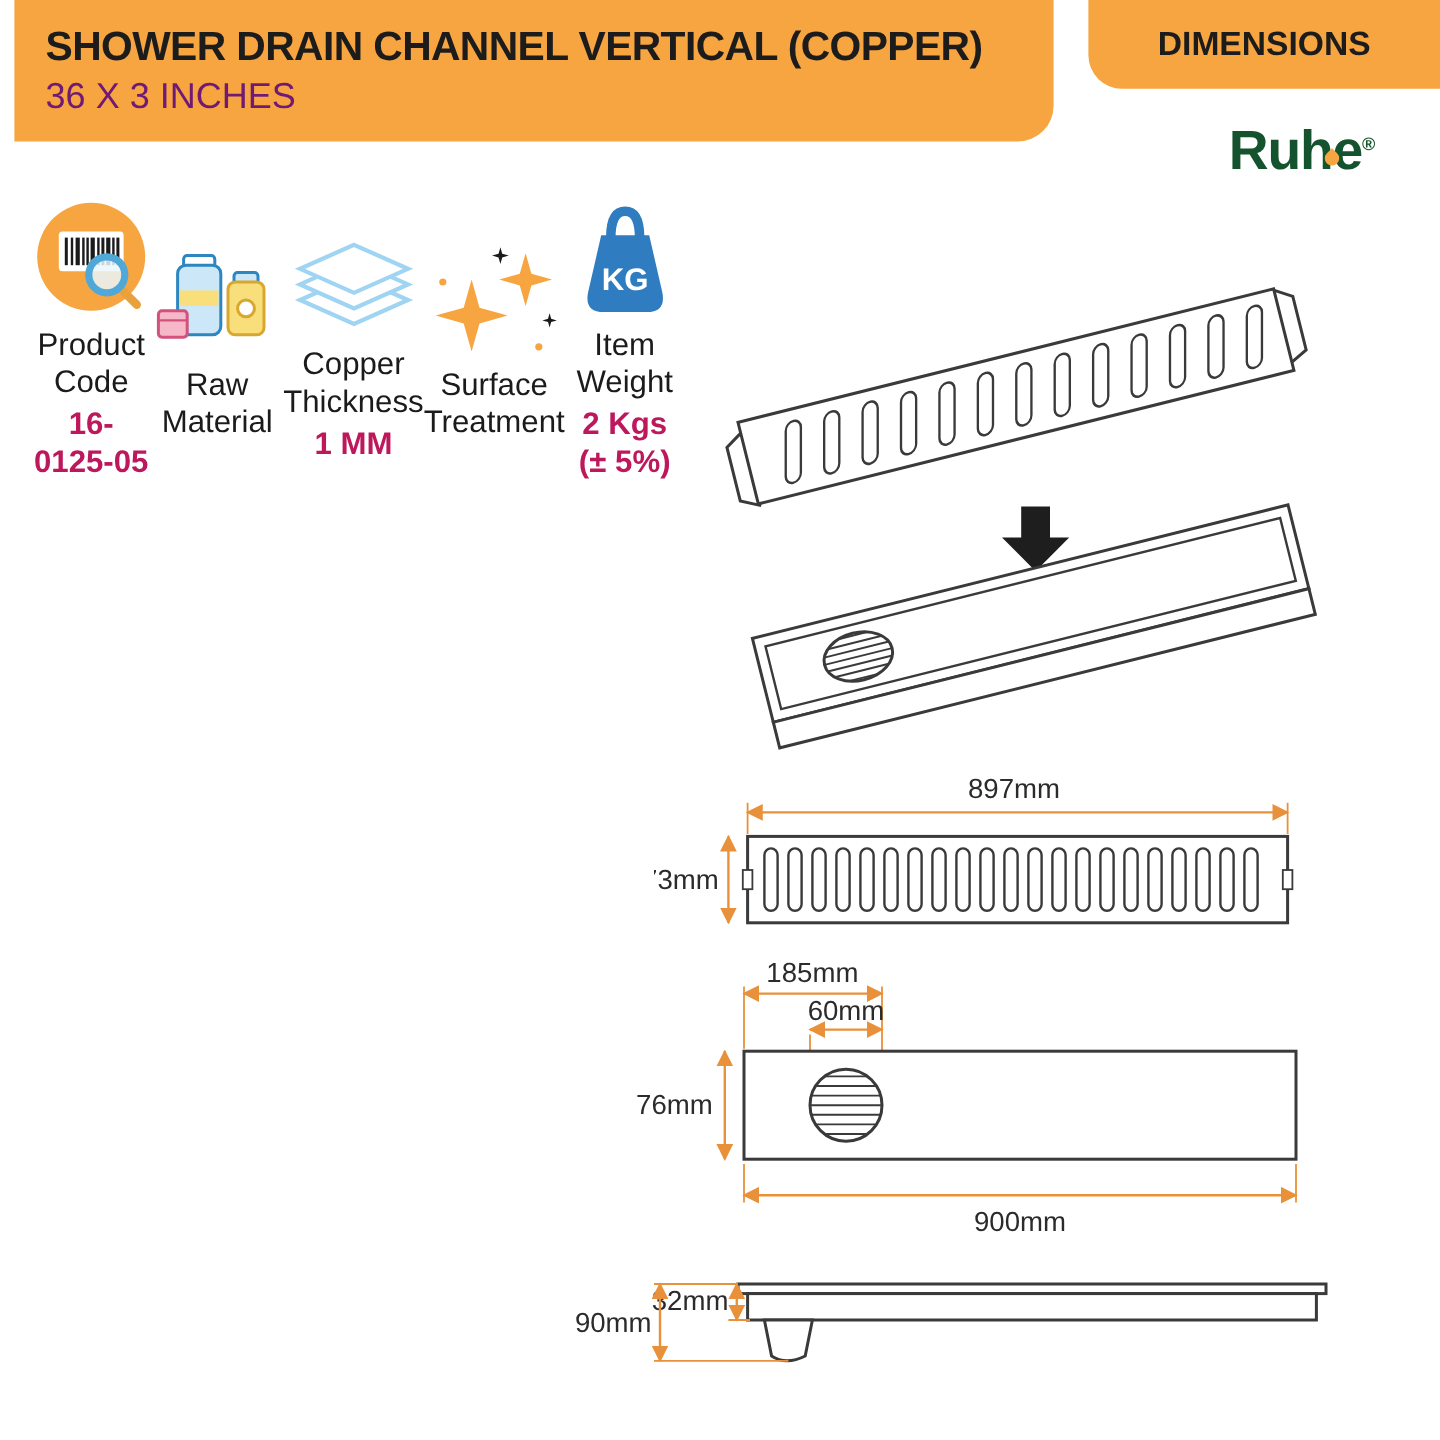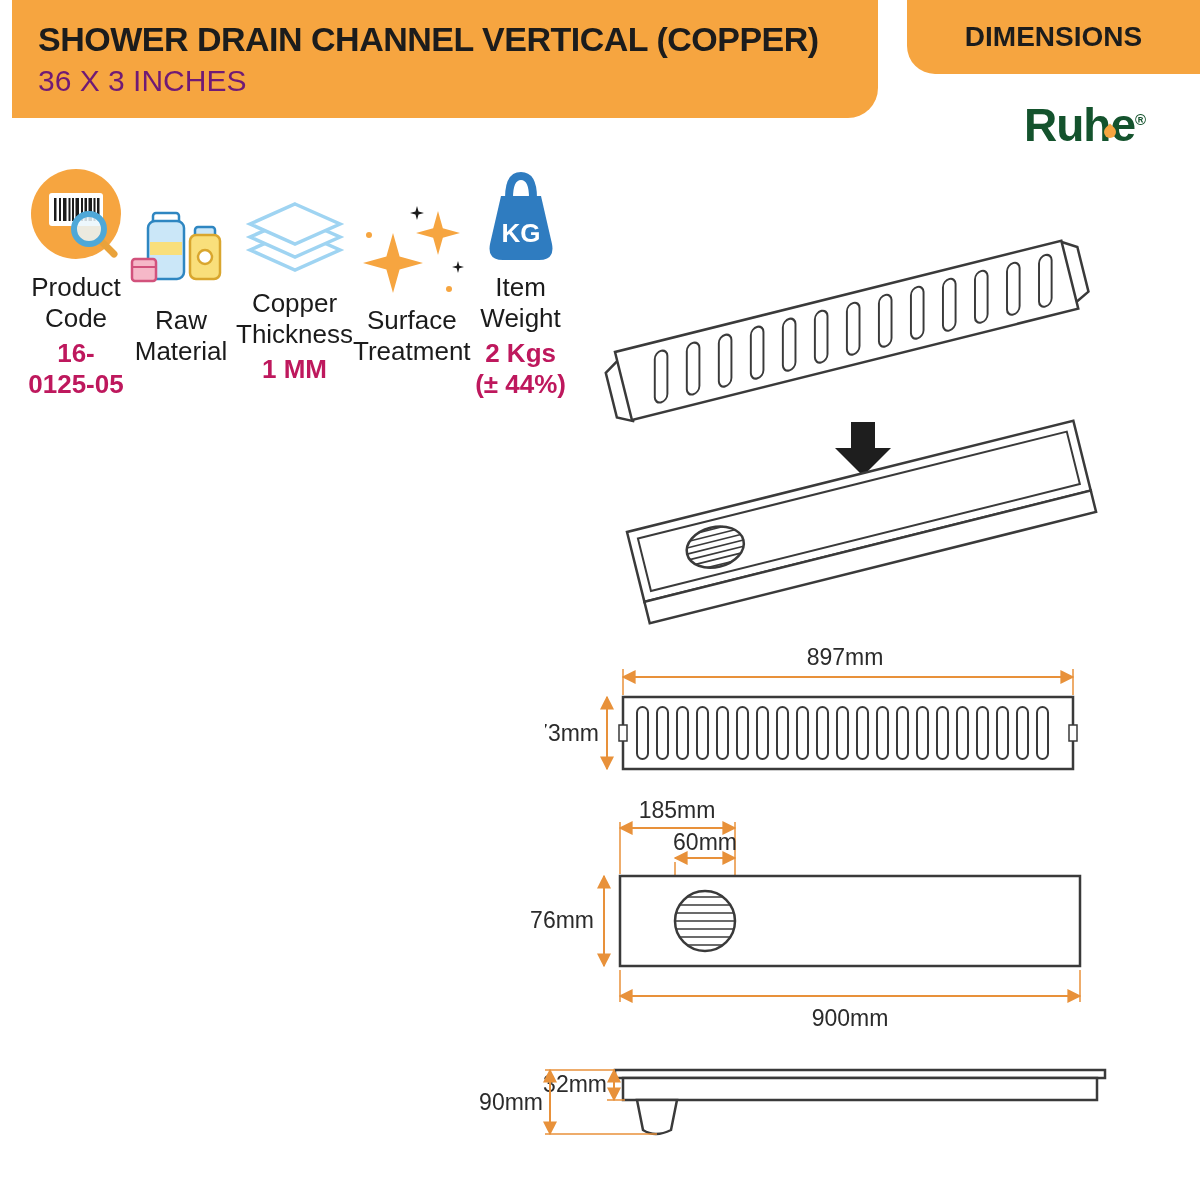--- a/index.html
+++ b/index.html
@@ -126,21 +126,21 @@
 
     <div class="spec">
       <div class="spec-icon">
         <svg width="100" height="98" viewBox="0 0 100 98">
           <path d="M38,32 Q38,10 50,10 Q62,10 62,32" fill="none" stroke="#2F7CC0" stroke-width="8" stroke-linecap="round"></path>
           <path d="M30,30 L70,30 L81,78 Q84,94 68,94 L32,94 Q16,94 19,78 Z" fill="#2F7CC0"></path>
           <text x="50" y="76" text-anchor="middle" font-size="26" font-weight="bold" fill="#ffffff">KG</text>
         </svg>
       </div>
       <div class="spec-label">Item Weight</div>
-      <div class="spec-value">2 Kgs (± 44%)</div>
+      <div class="spec-value">2 Kgs (± 5%)</div>
     </div>
   </div>
 
   <svg class="draw" style="left:575px; top:200px;" width="570" height="432" viewBox="0 0 570 432">
 
     <g transform="translate(40,152) rotate(-14)">
       <path d="M2,8 L-14,18 L-14,64 L2,72" class="outline" stroke-width="2.5"></path>
       <path d="M458,0 L474,10 L474,56 L458,64" class="outline" stroke-width="2.5"></path>
       <rect x="0" y="0" width="460" height="70" class="outline" stroke-width="2.5"></rect>
       <g transform="translate(13,0) skewX(-14)">

